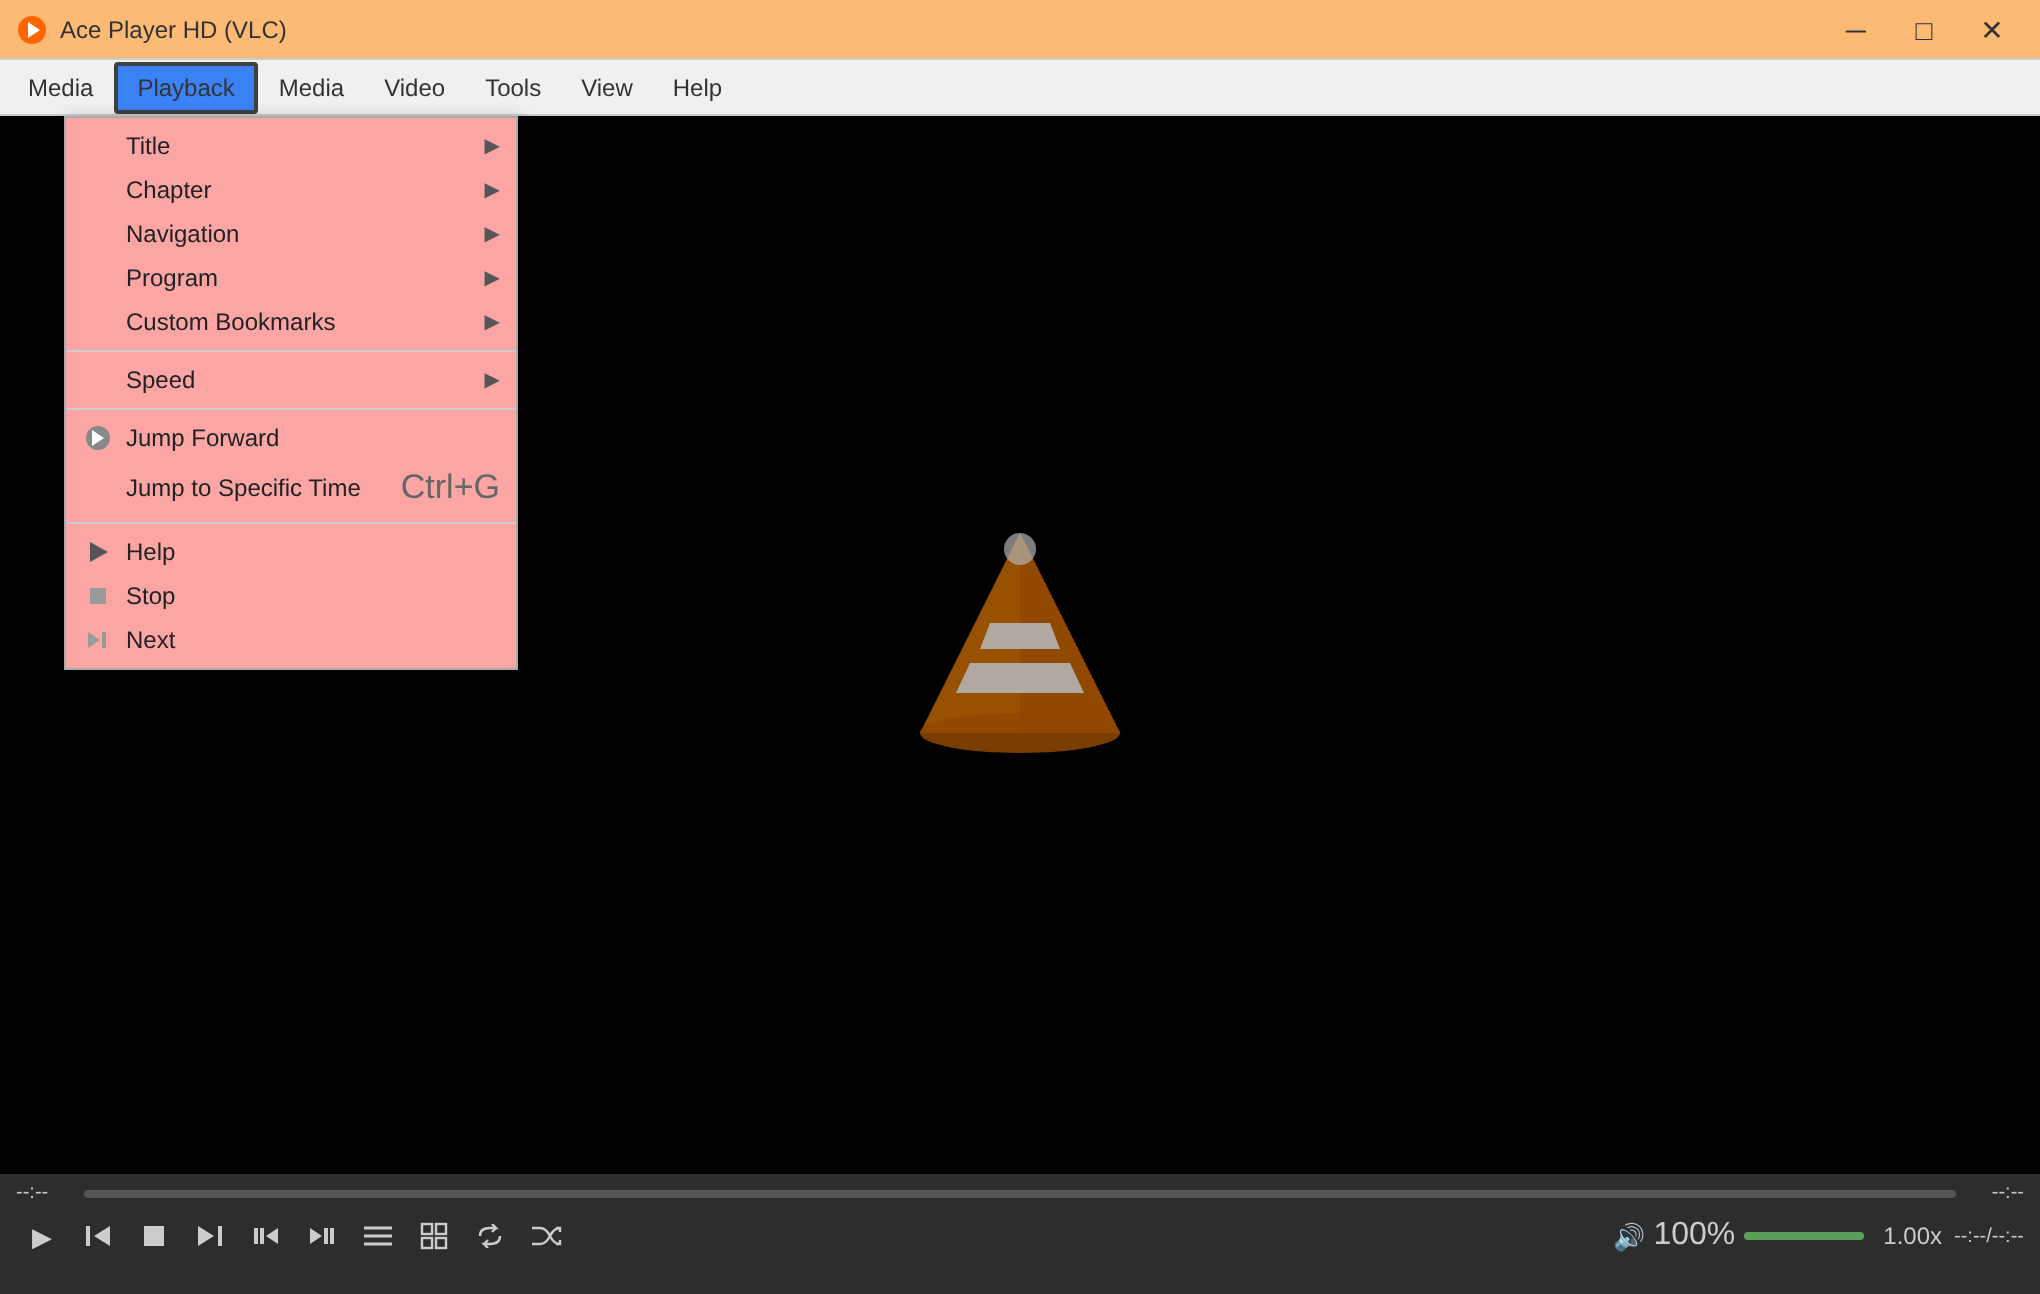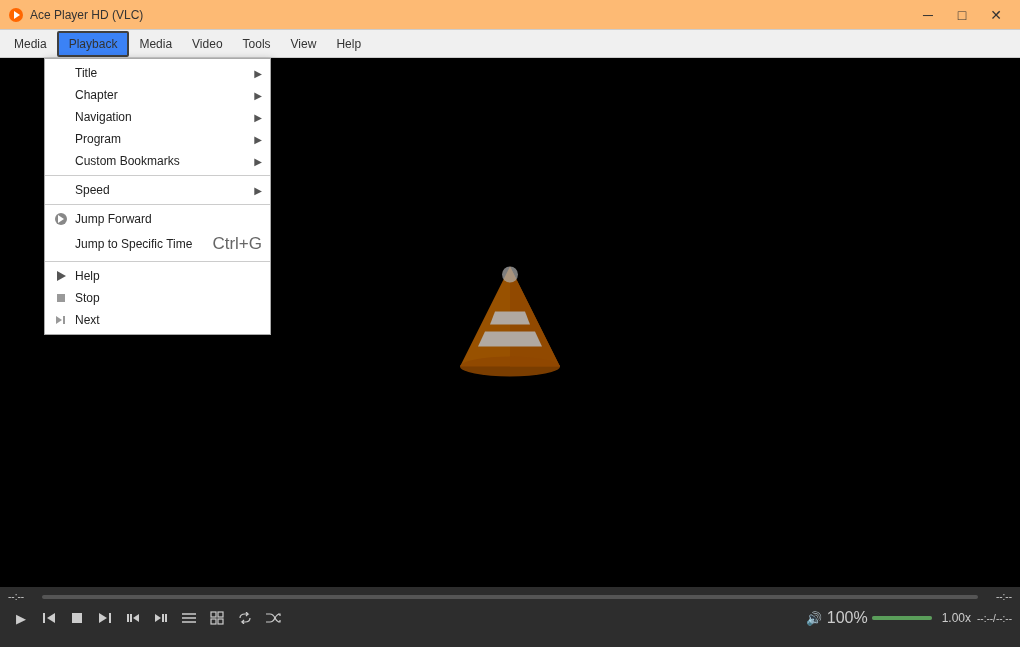--- a/index.html
+++ b/index.html
@@ -85,22 +85,22 @@
       top: 50%;
       left: 50%;
       transform: translate(-50%, -50%);
       opacity: 0.7;
     }
 
     
     #dropdown-menu {
       position: absolute;
       top: 0;
-      left: 44px;
-      background: #ffffff;
+      left: 32px;
+      background: #fca5a5;
       border: 1px solid #aaa;
       box-shadow: 2px 2px 8px rgba(0,0,0,0.3);
       min-width: 220px;
       z-index: 100;
       padding: 3px 0;
     }
     .menu-separator {
       height: 1px;
       background: #ccc;
       margin: 3px 0;

